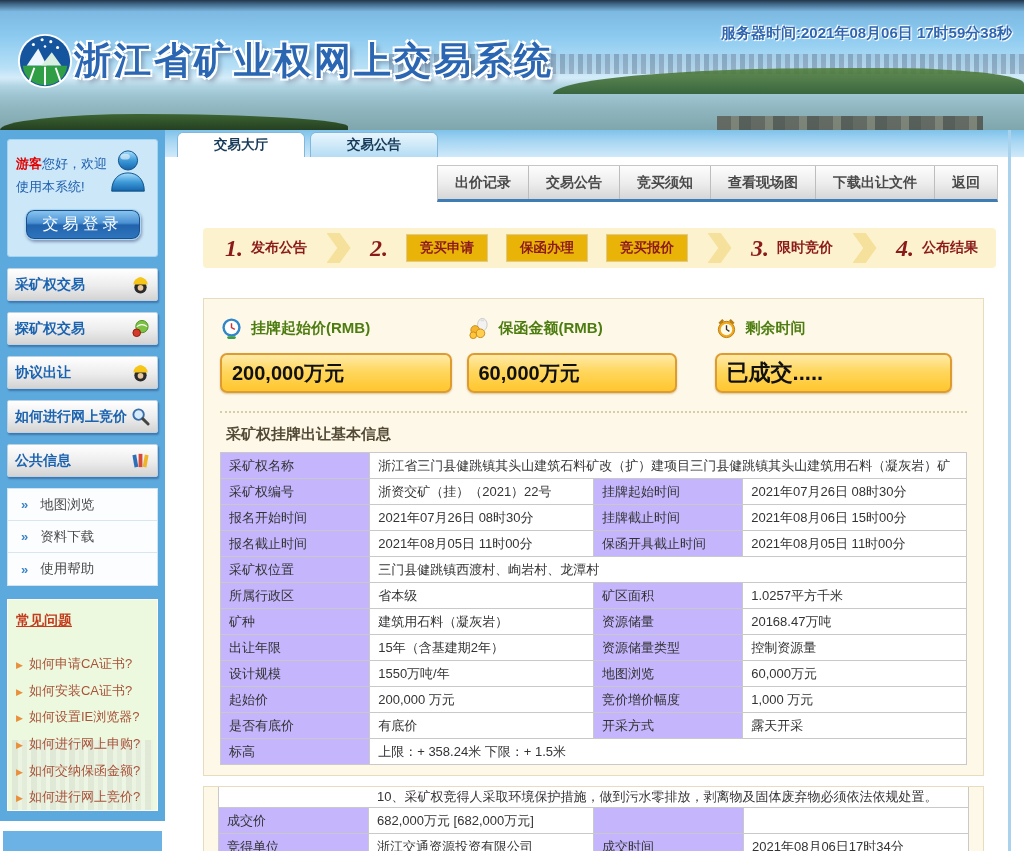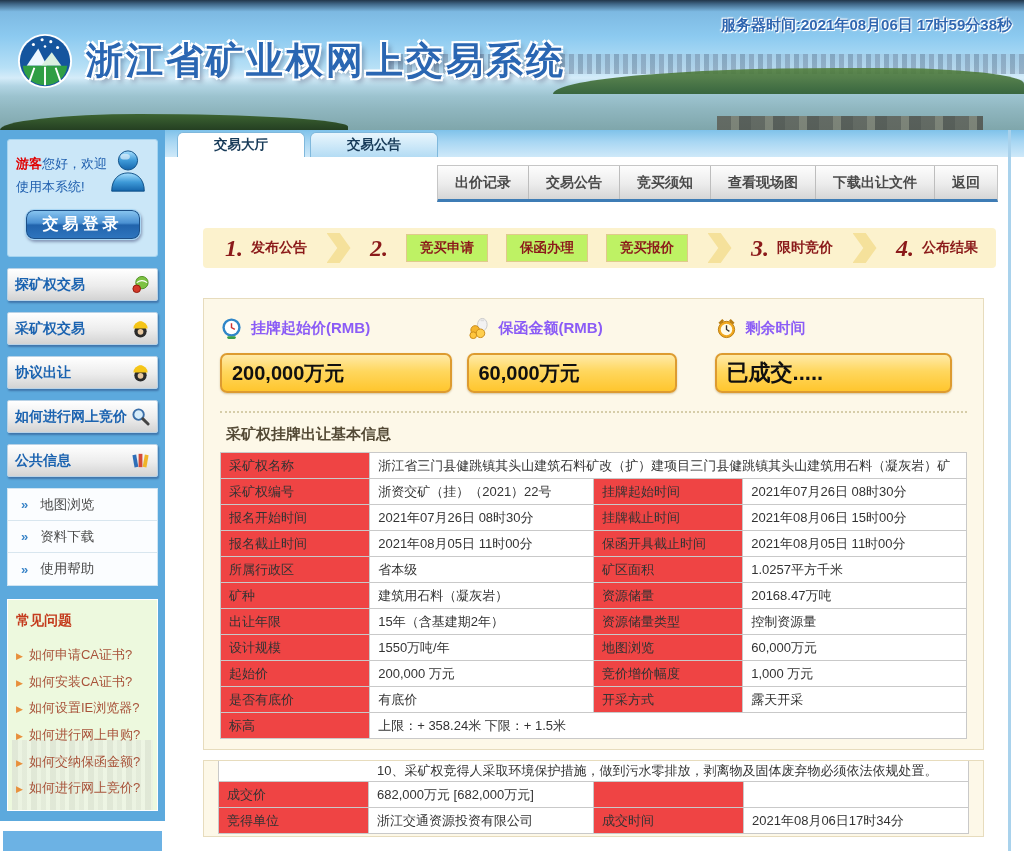--- a/index.html
+++ b/index.html
@@ -10,57 +10,57 @@
   .site-header { position:relative; height:130px; overflow:hidden;
     background:linear-gradient(180deg,#22364a 0%,#3f6585 3%,#7db9e2 9%,#8ccaf0 28%,#b7e0f6 52%,#d5ecf9 60%,#b2d5e4 66%,#9cc3cf 74%,#8fb6bf 84%,#7fa6ab 100%); }
   .skyline { position:absolute; left:38%; right:0; top:54px; height:20px; opacity:.65;
     background:repeating-linear-gradient(90deg,rgba(110,130,155,.8) 0 5px,rgba(170,190,210,.45) 5px 9px,rgba(90,110,135,.7) 9px 14px,rgba(150,170,195,.4) 14px 18px); }
   .trees-right { position:absolute; right:0; top:68px; width:46%; height:26px; opacity:.9;
     background:linear-gradient(180deg,#55813f,#2e5c2f); border-radius:60% 30% 0 0/100% 60% 0 0; }
   .trees-left { position:absolute; left:0; bottom:0; width:34%; height:16px;
     background:linear-gradient(180deg,#3d6432,#243f22); border-radius:40% 60% 0 0/100% 80% 0 0; }
   .bldg-bottom { position:absolute; right:4%; bottom:0; width:26%; height:14px; opacity:.8;
     background:repeating-linear-gradient(90deg,#5a5a50 0 14px,#7a7a6a 14px 22px,#4c4c44 22px 34px); }
-  .brand { position:absolute; left:16px; top:32px; display:flex; align-items:center; gap:12px; }
+  .brand { position:absolute; left:16px; top:32px; display:flex; align-items:center; }
   .page-title { font-size:37px; font-weight:bold; color:#2a66b2; letter-spacing:3px;
     text-shadow:2px 2px 0 #fff,-2px -2px 0 #fff,2px -2px 0 #fff,-2px 2px 0 #fff,4px 4px 5px rgba(0,0,40,.35); }
-  .server-time { position:absolute; right:12px; top:16px; font-size:15px; font-weight:bold; color:#2f66b0;
+  .server-time { position:absolute; right:12px; top:24px; font-size:15px; font-weight:bold; color:#2f66b0;
     text-shadow:0 0 3px #fff,1px 1px 0 #fff,-1px -1px 0 #fff; }
 
   
   .main-row { display:flex; width:1024px; }
 
   
   .sidebar { width:165px; flex:0 0 165px; background:#fff; }
   .sidebar-main { background:#5ca9dd; padding:9px 7px 10px; }
   .welcome { position:relative; background:#cbe7f8; border:1px solid #a5d4f0; border-radius:3px;
     padding:12px 8px 10px; height:118px;
     background-image:radial-gradient(circle at 20% 80%,rgba(255,255,255,.5) 0 6px,transparent 7px),
                      radial-gradient(circle at 80% 20%,rgba(255,255,255,.35) 0 5px,transparent 6px); }
   .welcome-text { font-size:13px; line-height:1.8; color:#1f5fae; width:92px; }
   .guest { color:#e00000; font-weight:bold;text-align:center; }
   .user-icon { position:absolute; right:6px; top:8px; }
   .login-btn { display:block; margin:10px auto 0; width:116px; height:31px; border-radius:9px;
     background:linear-gradient(180deg,#8cc8f2 0%,#4a90d2 45%,#2163ac 52%,#2f76bf 100%);
     border:1px solid #a8d6f4; box-shadow:0 0 0 1px #1d4f86 inset,1px 2px 3px rgba(0,0,60,.35);
-    color:#fff; font-weight:bold; font-size:16px; letter-spacing:4px; cursor:pointer; }
+    color:#fff; font-weight:normal; font-size:16px; letter-spacing:4px; cursor:pointer; }
   .menu-btn { height:33px; margin-top:11px; border:1px solid #b9d2e6; border-radius:2px;
     background:linear-gradient(180deg,#ffffff 0%,#ececec 55%,#d3d3d3 100%);
     display:flex; align-items:center; justify-content:space-between; padding:0 7px;
     color:#1b63b0; font-weight:bold; font-size:14px; box-shadow:1px 2px 2px rgba(0,0,60,.3); cursor:pointer; }
   .submenu { margin-top:11px; background:#eef6fc; border:1px solid #cfe4f2; }
   .submenu-item { height:32px; display:flex; align-items:center; gap:12px; padding-left:13px;
     color:#4a4a4a; font-size:13.5px; background:#fbfdff; border-bottom:1px solid #d8e6ef; cursor:pointer; }
   .submenu-item:last-child { border-bottom:none; }
   .chev { color:#3a85c8; font-size:13px; font-weight:bold; }
   .faq { position:relative; margin-top:13px; background:#edf9de; border:1px solid #fff;
     padding:12px 8px 8px; height:212px; overflow:hidden; }
   .faq-bg { position:absolute; left:4px; right:4px; bottom:0; height:70px; opacity:.35;
     background:repeating-linear-gradient(90deg,#c8c8c8 0 6px,#e8e8e8 6px 10px,#d2d2d2 10px 15px,#eee 15px 19px); }
-  .faq-title { color:#c43c1e; font-weight:bold; font-size:14px; margin-bottom:12px; }
+  .faq-title { color:#c43c1e; font-weight:bold; font-size:14px; margin-bottom:21px;text-decoration:underline; }
   .faq-item { display:flex; gap:6px; align-items:baseline; color:#a8533a; font-size:13px;
     line-height:2.05; cursor:pointer; position:relative; }
   .faq-arrow { color:#e8903c; font-size:9px; }
   .sidebar-footer-box { margin:10px 3px 0; height:77px; background:#6cb2e4; }
 
   
   .content { flex:1; position:relative; background:#fff; }
   .right-line { position:absolute; right:13px; top:0; bottom:0; width:3px; background:#a9d2ec; }
   .tab-strip { height:27px; background:linear-gradient(180deg,#7fc2ea 0%,#a9d7f3 45%,#cfe9f9 100%);
     display:flex; align-items:flex-end; padding-left:12px; gap:5px; }
@@ -77,39 +77,39 @@
   .toolbar-btn:first-child { border-left:none; }
 
   .steps-bar { margin:26px 28px 0 38px; height:40px; background:#fcf2cd; border-radius:4px;
     display:flex; align-items:center; justify-content:space-between; padding:0 18px 0 22px; }
   .step { display:flex; align-items:center; gap:8px; }
   .step-num { font-family:"Liberation Serif","DejaVu Serif",serif; font-style:italic; font-weight:bold;
     font-size:24px; color:#8b1a1a; }
   .step-label { font-size:14px; font-weight:bold; color:#8b1a1a; }
   .chevron { width:24px; height:30px; background:#f5e19b; margin:0 6px;
     clip-path:polygon(0 0,55% 0,100% 50%,55% 100%,0 100%,45% 50%); }
-  .step-box { background:#bef264; border:1px solid #e0ca8c; padding:4px 13px; color:#8b1a1a;
+  .step-box { background:#eab308; border:1px solid #e0ca8c; padding:4px 13px; color:#8b1a1a;
     font-size:13.5px; font-weight:bold; margin-left:10px; cursor:pointer; }
 
   .panel { margin:30px 40px 0 38px; background:#fdf8e8; border:1px solid #e7dcbd; }
   .panel1 { padding:18px 16px 10px; }
   .price-row { display:flex; }
   .price-col { width:33%; } .price-col.c2 { width:30%; } .price-col.c3 { width:37%; padding-left:24px; }
-  .price-label { display:flex; align-items:center; gap:8px; color:#8b5cf6; font-weight:bold; font-size:15px; }
+  .price-label { display:flex; align-items:center; gap:8px; color:#4d7c0f; font-weight:bold; font-size:15px; }
   .gold-box { margin-top:13px; height:40px; width:94%; border:2px solid #dd9b30; border-radius:7px;
     background:linear-gradient(180deg,#ffeaa8 0%,#ffd75e 45%,#ffc62e 100%);
     box-shadow:0 1px 2px rgba(120,80,0,.3); display:flex; align-items:center; padding-left:10px;
     font-size:20px; font-weight:bold; color:#101010; }
   .gold-box.sold { font-size:22px; }
   .dotted-div { margin-top:18px; border-top:2px dotted #d6cda9; }
   .section-title { margin:12px 0 8px 6px; font-size:15px; font-weight:bold; color:#544a36; }
 
   table.info { width:100%; border-collapse:collapse; font-size:13px; color:#333; table-layout:fixed; }
   table.info td { border:1px solid #c9c9c9; height:26px; padding:1px 8px; overflow:hidden; white-space:nowrap; }
-  td.lbl { background:#ef4444; }
+  td.lbl { background:#c4b5fd; }
   td.val { background:#fff; }
 
   .panel2 { margin-top:10px; padding:0 14px 2px; }
   .note-cell { padding-left:calc(20% + 8px) !important; color:#333; height:19px !important;
     border-top:none !important; }
   .deal-table td { height:29px; }
 
   svg { display:block; }
 </style>
 </head>
@@ -163,37 +163,37 @@
               </defs>
             <circle cx="24" cy="13" r="10" fill="url(#ug)" stroke="#0e4e86"></circle>
             <path d="M7 45 c0-13 8-19 17-19 s17 6 17 19 z" fill="url(#ug)" stroke="#0e4e86"></path>
             <ellipse cx="21" cy="9" rx="5" ry="3" fill="rgba(255,255,255,.55)"></ellipse>
           </svg>
         </span>
         <button class="login-btn">交易登录</button>
       </div>
 
       <div class="menu-btn">
-        <span>探矿权交易</span>
-        <span>
-          <svg width="19" height="19" viewBox="0 0 20 20">
-            <circle cx="11.5" cy="8" r="6.5" fill="#7dc242" stroke="#4e8f22"></circle>
-            <path d="M6 8 q5.5 -4 11 0" stroke="#fff" stroke-width="1.2" fill="none"></path>
-            <circle cx="6" cy="14.5" r="4" fill="#d33a2a" stroke="#8f1608"></circle>
-          </svg>
-        </span>
-      </div>
-      <div class="menu-btn">
         <span>采矿权交易</span>
         <span>
           <svg width="19" height="19" viewBox="0 0 20 20">
             <circle cx="10" cy="13" r="6.5" fill="#2b2b2b"></circle>
             <path d="M2.5 10 a7.5 7.5 0 0 1 15 0 z" fill="#f5c518"></path>
             <rect x="8" y="2.5" width="4" height="4" fill="#f5c518"></rect>
             <circle cx="10" cy="13.5" r="3" fill="#e8c8a0"></circle>
+          </svg>
+        </span>
+      </div>
+      <div class="menu-btn">
+        <span>探矿权交易</span>
+        <span>
+          <svg width="19" height="19" viewBox="0 0 20 20">
+            <circle cx="11.5" cy="8" r="6.5" fill="#7dc242" stroke="#4e8f22"></circle>
+            <path d="M6 8 q5.5 -4 11 0" stroke="#fff" stroke-width="1.2" fill="none"></path>
+            <circle cx="6" cy="14.5" r="4" fill="#d33a2a" stroke="#8f1608"></circle>
           </svg>
         </span>
       </div>
       <div class="menu-btn">
         <span>协议出让</span>
         <span>
           <svg width="19" height="19" viewBox="0 0 20 20">
             <circle cx="10" cy="13" r="6.5" fill="#2b2b2b"></circle>
             <path d="M2.5 10 a7.5 7.5 0 0 1 15 0 z" fill="#f5c518"></path>
             <rect x="8" y="2.5" width="4" height="4" fill="#f5c518"></rect>
@@ -386,20 +386,24 @@
           <td class="lbl">挂牌截止时间</td>
           <td class="val">2021年08月06日  15时00分</td>
         </tr>
         <tr>
           <td class="lbl">报名截止时间</td>
           <td class="val">2021年08月05日  11时00分</td>
           <td class="lbl">保函开具截止时间</td>
           <td class="val">2021年08月05日  11时00分</td>
         </tr>
         <tr>
+          <td class="lbl">采矿权位置</td>
+          <td class="val" colspan="3">三门县健跳镇西渡村、峋岩村、龙潭村</td>
+        </tr>
+        <tr>
           <td class="lbl">所属行政区</td>
           <td class="val">省本级</td>
           <td class="lbl">矿区面积</td>
           <td class="val">1.0257平方千米</td>
         </tr>
         <tr>
           <td class="lbl">矿种</td>
           <td class="val">建筑用石料（凝灰岩）</td>
           <td class="lbl">资源储量</td>
           <td class="val">20168.47万吨</td>

